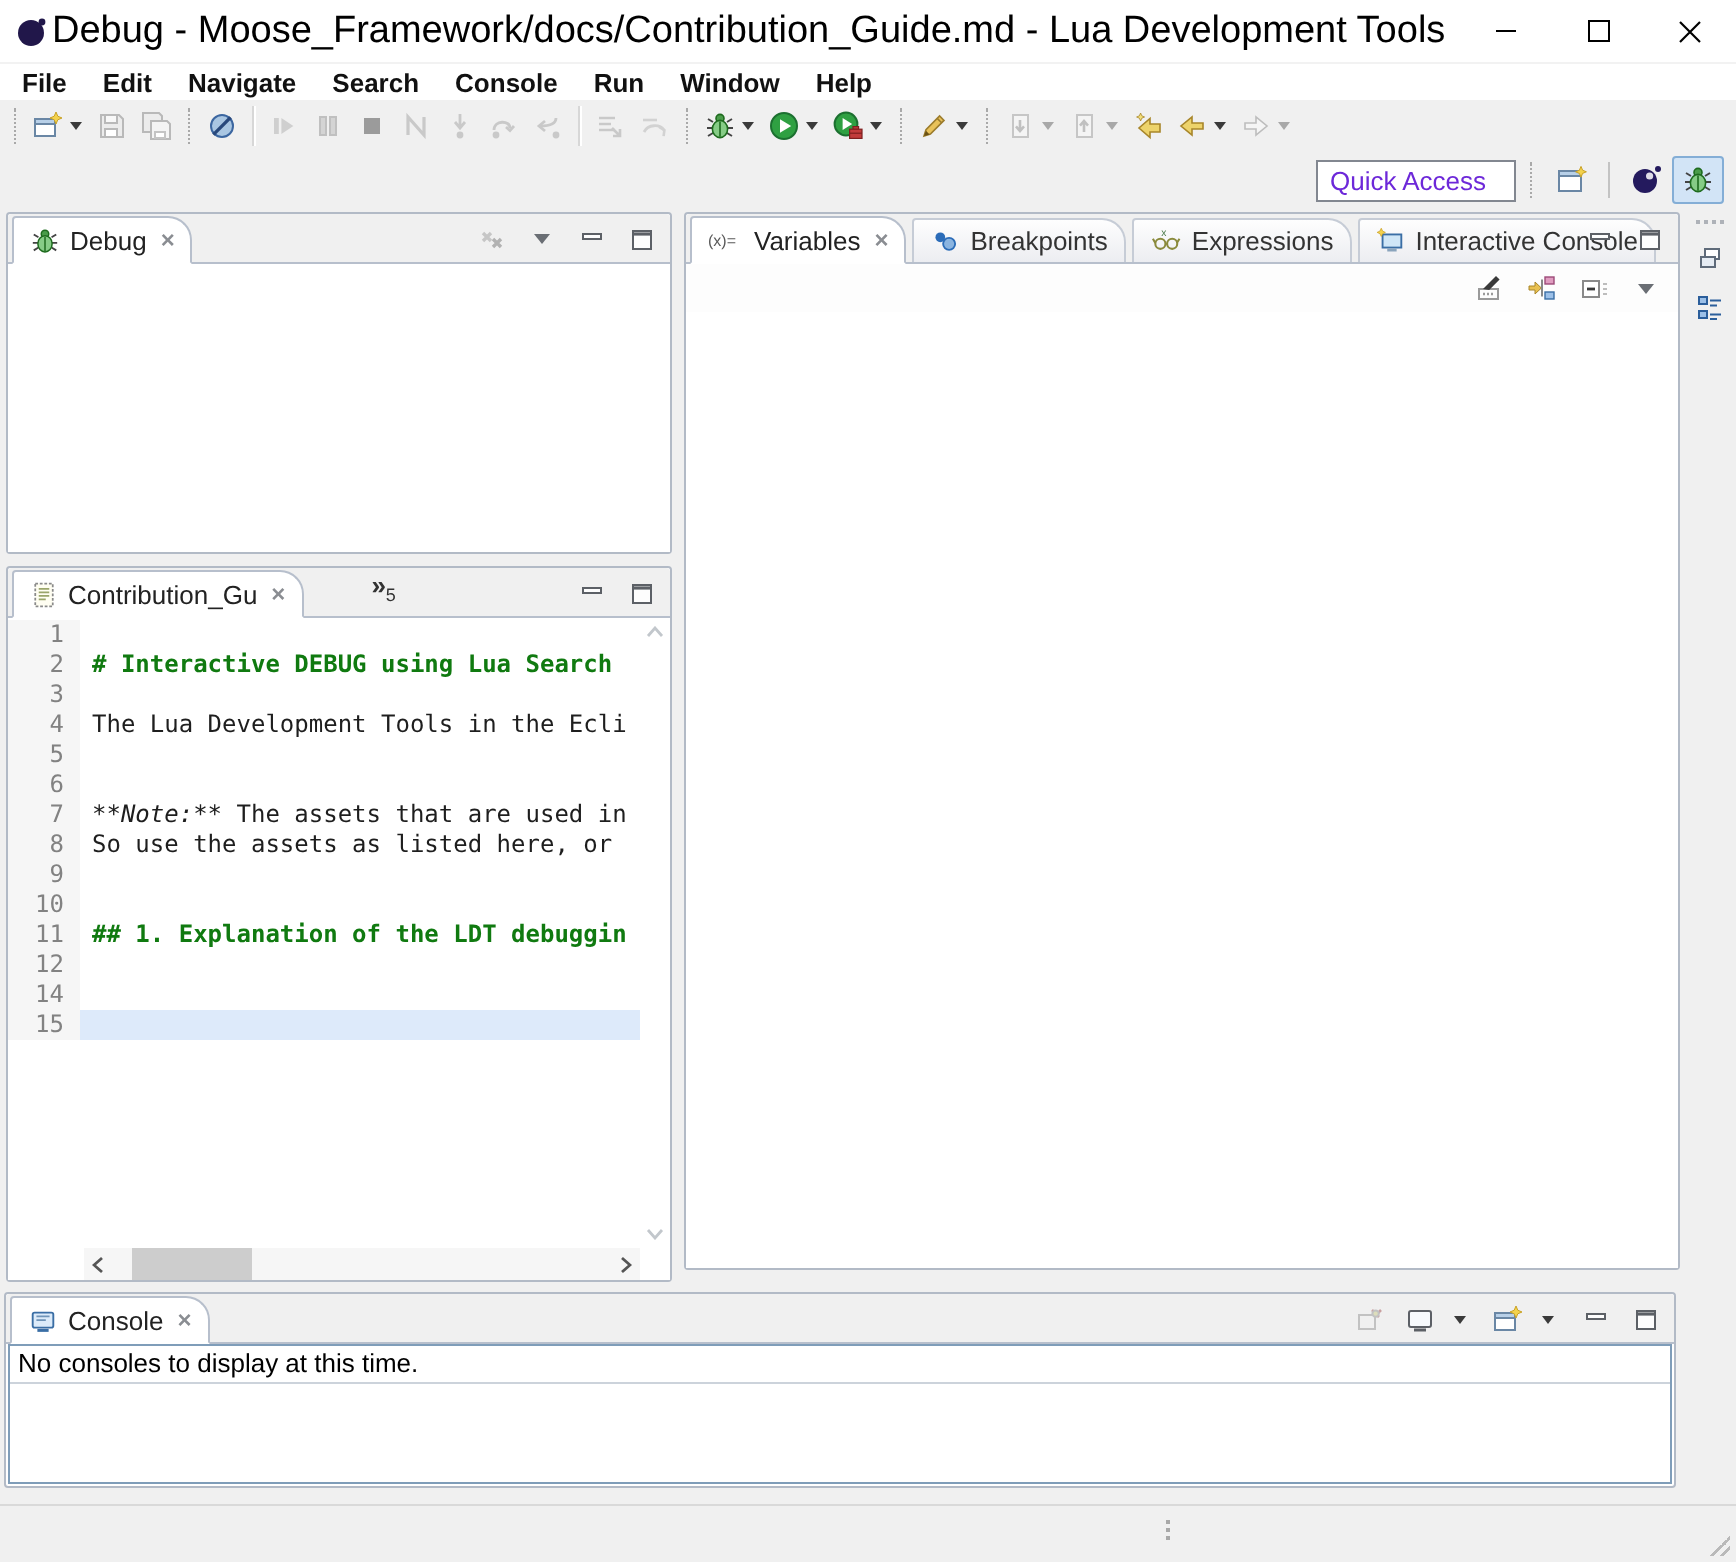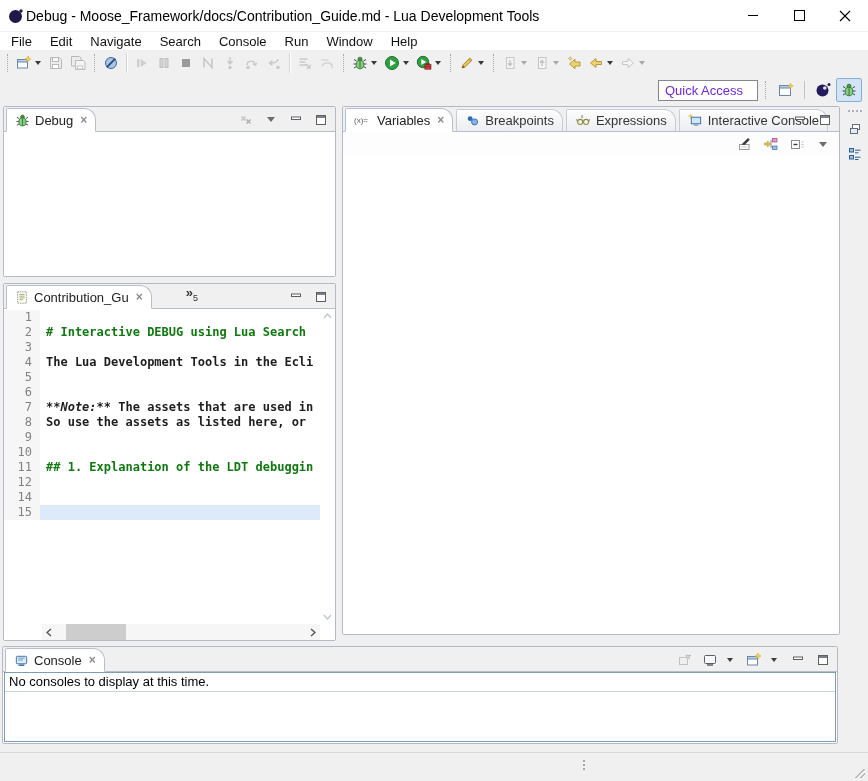--- a/index.html
+++ b/index.html
@@ -6,27 +6,27 @@
   html,body { width:868px; height:781px; }
   body {
     font-family:"Liberation Sans", sans-serif;
     background:#f0f0f0; color:#1e1e1e; overflow:hidden; position:relative;
     font-size:13px;
   }
   
   .titlebar { position:absolute; left:0; top:0; width:868px; height:32px; background:#fff;
     display:flex; align-items:center; border-bottom:1px solid #f2f2f2; }
   .titlebar .app-icon { margin-left:8px; width:16px; height:16px; }
-  .titlebar .title { margin-left:2px; font-size:14px; color:#000; white-space:nowrap; }
+  .titlebar .title { margin-left:2px; font-size:19px; color:#000; white-space:nowrap; }
   .win-controls { margin-left:auto; display:flex; height:32px; }
   .win-btn { width:46px; height:32px; display:flex; align-items:center; justify-content:center; color:#000; }
   
   .menubar { position:absolute; left:0; top:32px; width:868px; height:18px; background:#fff;
     display:flex; align-items:center; padding-left:2px; }
-  .menu-item { padding:0 9px; font-size:13px; color:#111; }
+  .menu-item { padding:0 9px; font-size:13px; color:#111;font-weight:bold; }
   
   .toolbar { position:absolute; left:0; top:50px; width:868px; height:26px; background:#f0f0f0;
     display:flex; align-items:center; padding-left:2px; }
   .tb { width:22px; height:22px; display:flex; align-items:center; justify-content:center; flex:0 0 auto; }
   .tb svg { display:block; }
   .car { width:0; height:0; border-left:3.5px solid transparent; border-right:3.5px solid transparent;
     border-top:4px solid #3a3a3a; margin:0 4px 0 0; flex:0 0 auto; }
   .car.dis { border-top-color:#a8a8a8; }
   .grip { height:18px; border-left:1px dotted #a9a9a9; margin:0 5px; flex:0 0 auto; }
   .vsep { width:1px; height:20px; background:#d7d7d7; box-shadow:1px 0 0 #fff; margin:0 4px; flex:0 0 auto; }
@@ -56,21 +56,21 @@
   .hbtn { display:flex; align-items:center; justify-content:center; width:16px; height:16px; }
   .tri { width:0; height:0; border-left:4.5px solid transparent; border-right:4.5px solid transparent;
     border-top:5px solid #6a6e74; }
   .chevron-more { margin-left:34px; font-weight:bold; color:#333; font-size:13px; align-self:center; margin-bottom:4px;}
   .chevron-more sub { font-size:9px; font-weight:normal; }
   
   .ed-content { position:absolute; left:0; right:0; top:25px; bottom:0; background:#fff; overflow:hidden; }
   .ed-lines { position:absolute; left:0; top:1px; right:15px; }
   .ed-row { display:flex; height:15px; line-height:15px; font-family:"DejaVu Sans Mono","Liberation Mono",monospace; font-size:12px; }
   .ed-num { width:36px; text-align:right; padding-right:8px; color:#828282; background:#f6f6f6; flex:0 0 auto; }
-  .ed-text { flex:1; padding-left:6px; white-space:pre; overflow:hidden; color:#1e1e1e;font-weight:bold; }
+  .ed-text { flex:1; padding-left:6px; white-space:pre; overflow:hidden; color:#1e1e1e; }
   .ed-text.heading { color:var(--heading_green); font-weight:bold; }
   .ed-text em { font-style:italic; }
   .ed-row.hl .ed-text { background:var(--line_highlight); }
   .vscroll { position:absolute; right:0; top:0; bottom:16px; width:15px; background:#fff; }
   .vscroll .chev { position:absolute; left:3px; }
   .vscroll .chev.up { top:4px; } .vscroll .chev.down { bottom:4px; }
   .hscroll { position:absolute; left:38px; right:15px; bottom:0; height:16px; background:#f6f6f6;
     display:flex; align-items:center; }
   .hthumb { width:60px; height:16px; background:#cdcdcd; margin-left:10px; }
   .harrow { width:14px; height:16px; display:flex; align-items:center; justify-content:center; }

